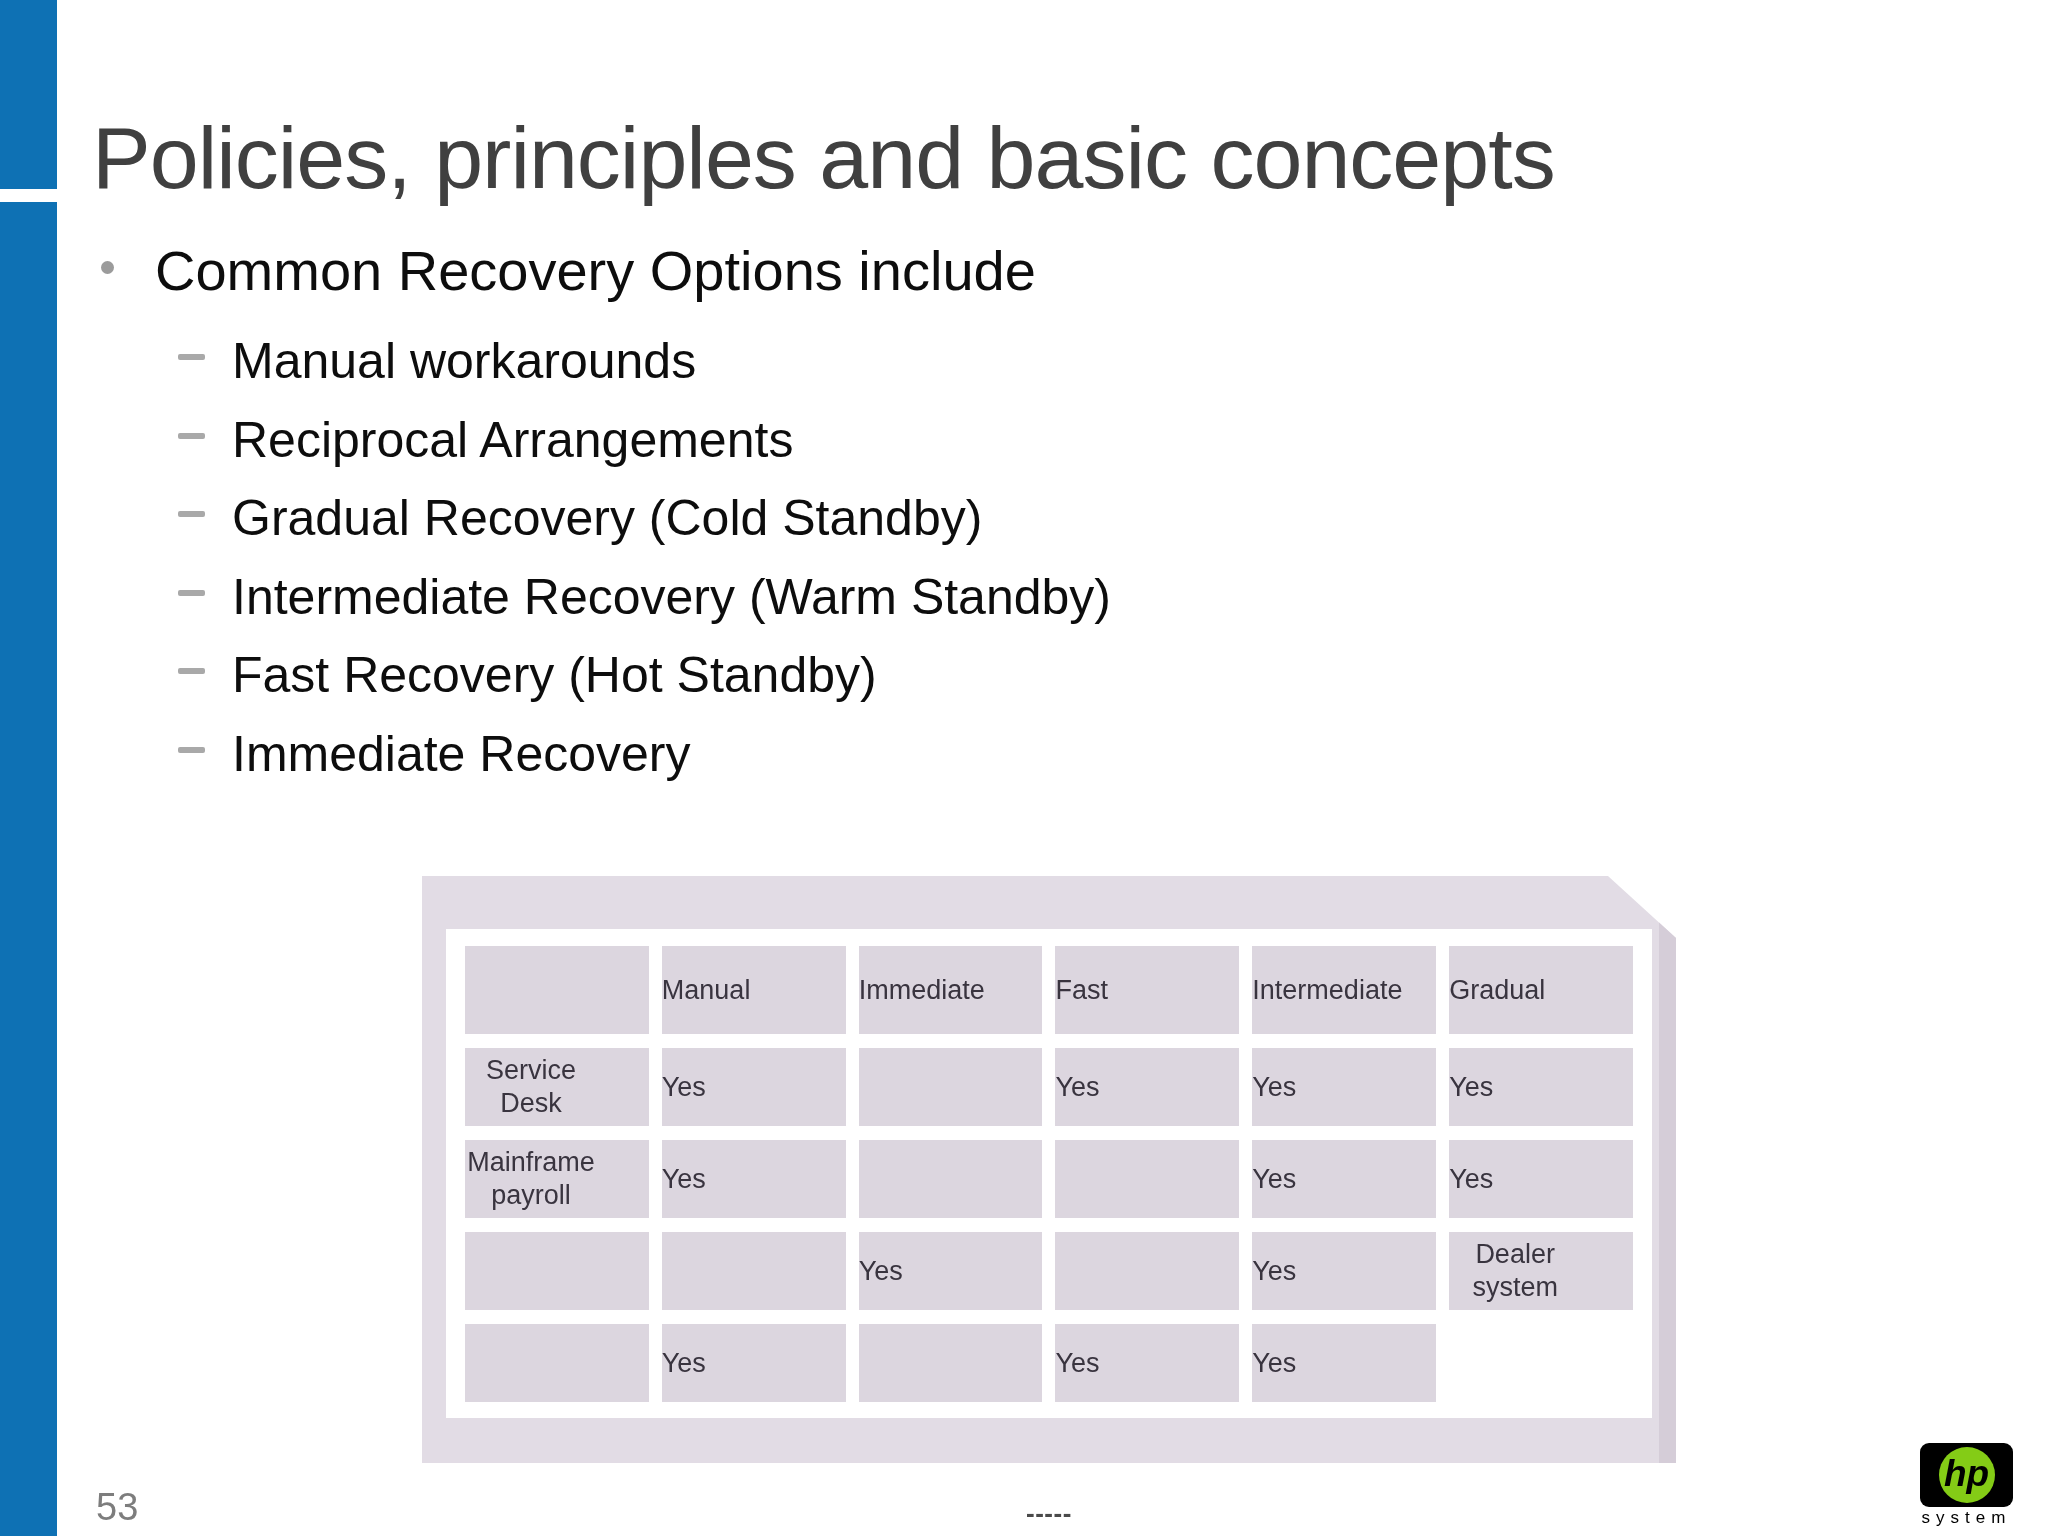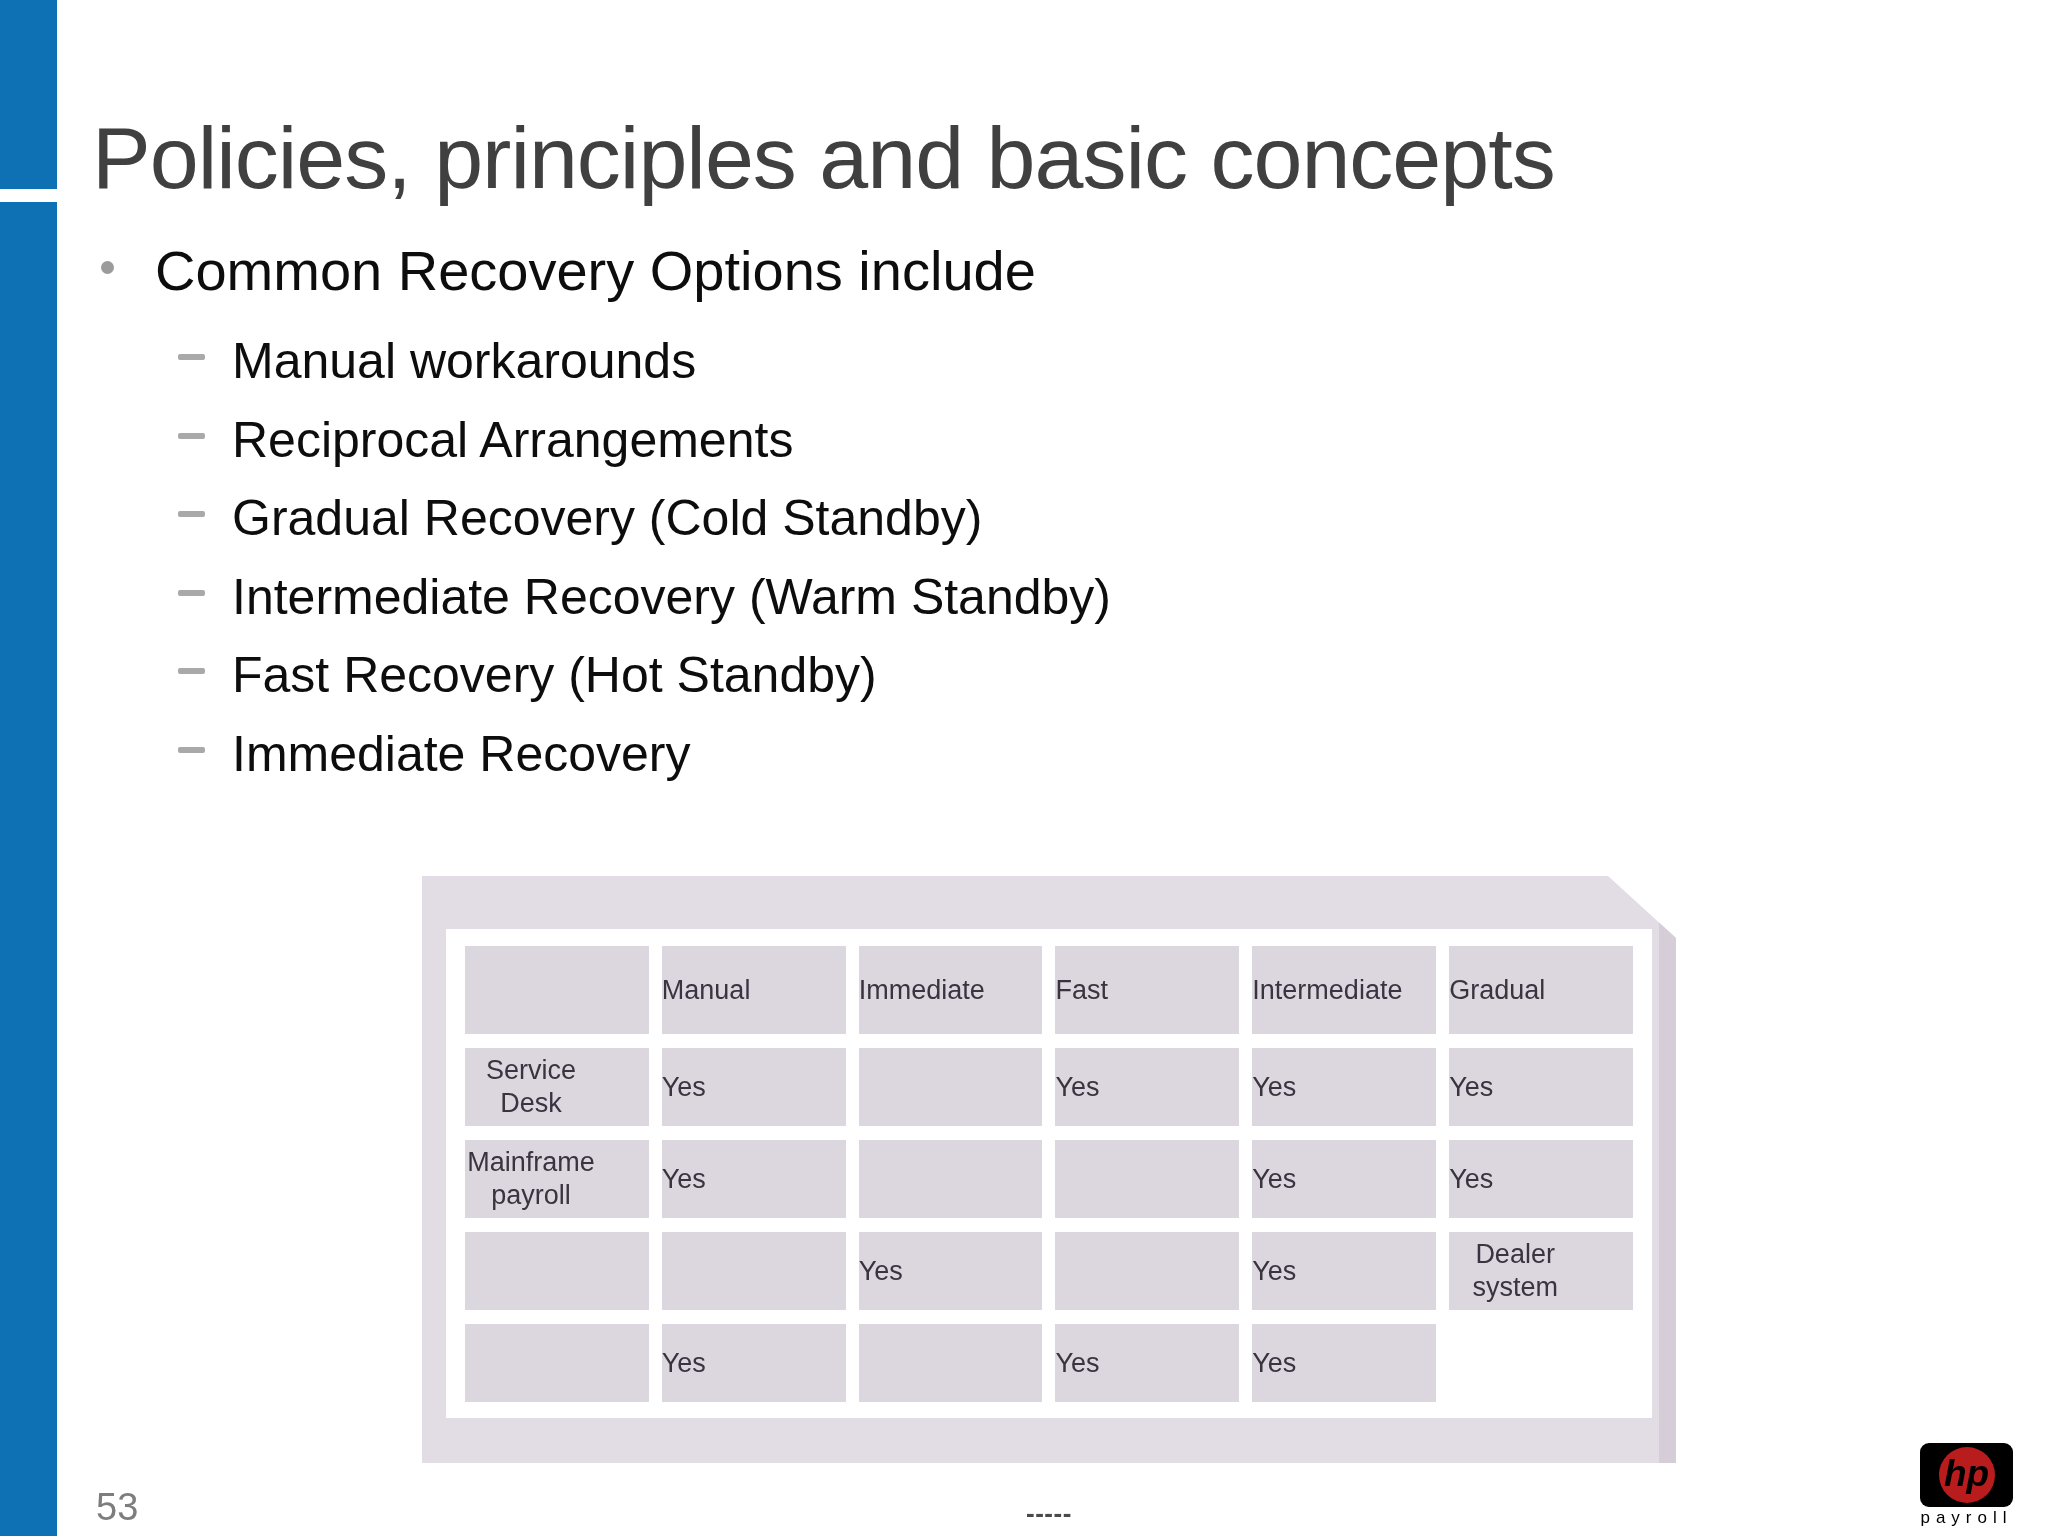--- a/index.html
+++ b/index.html
@@ -40,21 +40,21 @@
 
   
   .pagenum{position:absolute;left:96px;top:1486px;font-size:38px;color:#7d7d7d;}
   .dashes{position:absolute;left:1026px;top:1498px;font-size:26px;font-weight:600;
           color:#4a4a4a;letter-spacing:0.5px;}
 
   
   .hp-box{position:absolute;left:1920px;top:1443px;width:93px;height:64px;
           background:#000;border-radius:9px;display:flex;align-items:center;
           justify-content:center;}
-  .hp-circle{width:56px;height:56px;border-radius:50%;background:#b91c1c;overflow:hidden;
+  .hp-circle{width:56px;height:56px;border-radius:50%;background:#84cc16;overflow:hidden;
              display:flex;align-items:center;justify-content:center;}
   .hp-circle span{font-size:37px;font-weight:bold;font-style:italic;color:#000;
                   transform:translateY(-1px);}
   .invent{position:absolute;left:1918px;top:1508px;width:97px;text-align:center;
           font-size:17px;font-weight:500;letter-spacing:6px;color:#000;}
 </style>
 </head>
 <body>
 
 <div class="bar top" style="background: rgb(14, 113, 180);"></div>
@@ -186,13 +186,13 @@
 </div>
 
 <div class="pagenum">53</div>
 <div class="dashes">-----</div>
 
 <div class="hp-box">
   <div class="hp-circle">
     <span>hp</span>
   </div>
 </div>
-<div class="invent">payroll</div>
+<div class="invent">system</div>
 
 </body></html>

